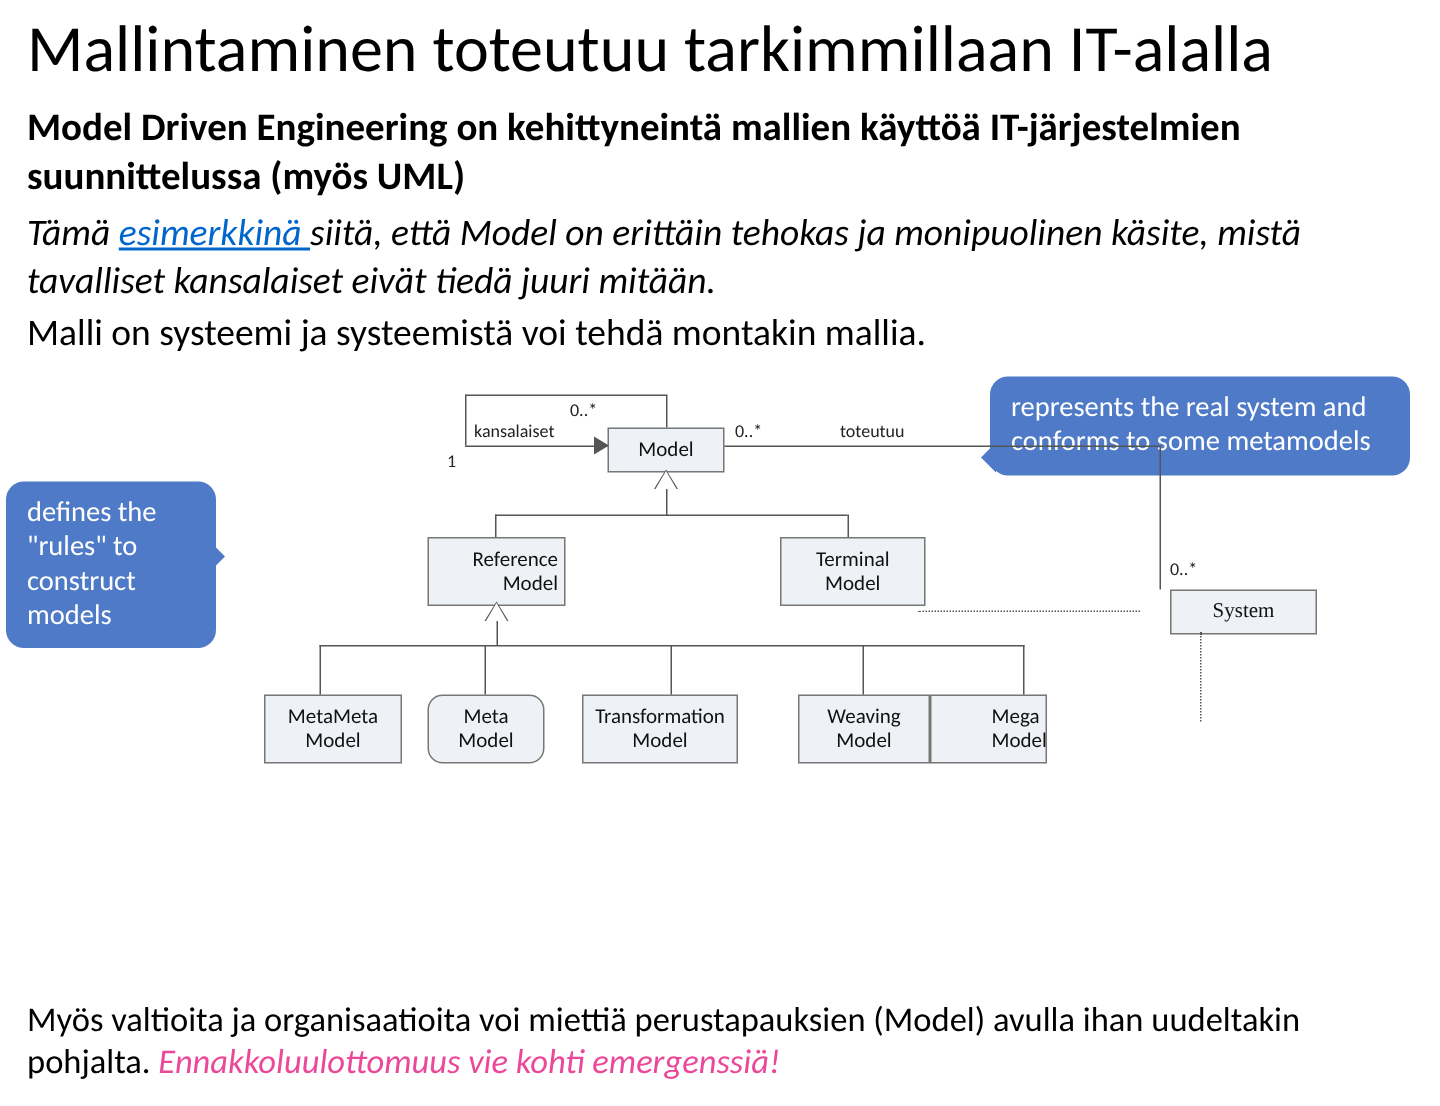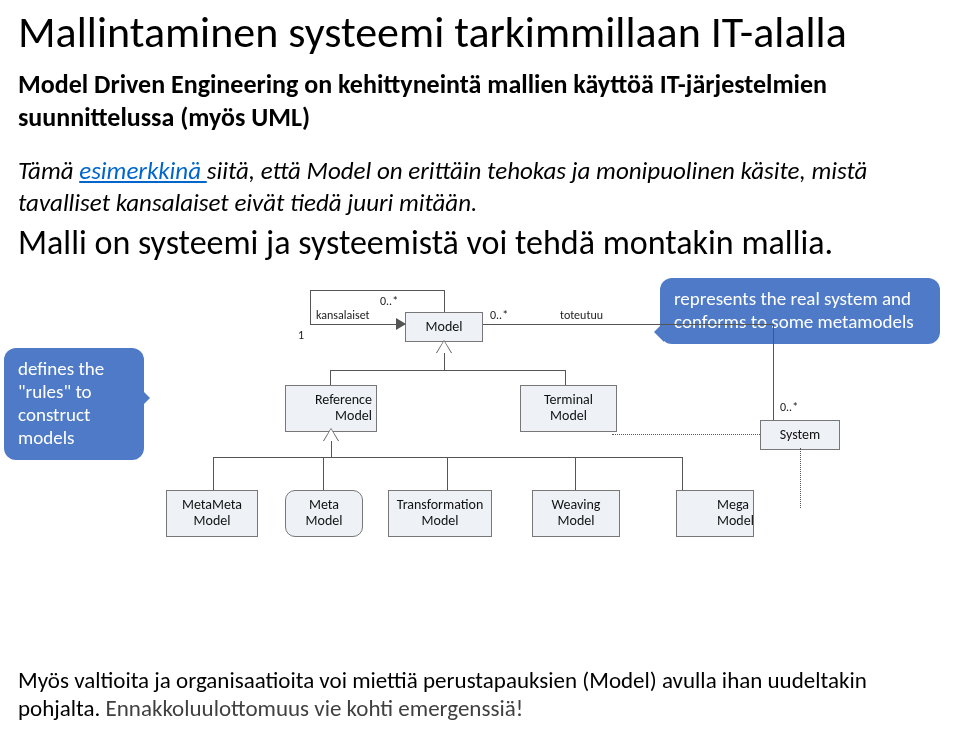--- a/index.html
+++ b/index.html
@@ -22,25 +22,24 @@
     font-size: 26px;
     font-weight: 700;
     padding: 0 33px 6px 18px;
     line-height: 1.25;
   }
   .body1 {
     font-size: 25px;
     font-style: italic;
     padding: 0 18px 4px 18px;
     line-height: 1.25;
-    margin-top: 16px;
   }
   .body1 a { color: #0066cc; text-decoration: underline; }
   .body2 {
-    font-size: 34px;
+    font-size: 25px;
     padding: 0 18px 6px 18px;
     line-height: 1.25;
   }
   .diagram {
     position: relative;
     width: 960px;
     height: 290px;
   }
   .callout {
     position: absolute;
@@ -115,39 +114,39 @@
     width: 1px;
     border-left: 1px dotted #555;
   }
   .footer {
     position: absolute;
     left: 0; right: 0; bottom: 6px;
     padding: 8px 18px;
     font-size: 23px;
     line-height: 1.25;
   }
-  .footer .em { color: #404040; text-align: center; }
+  .footer .em { font-style: italic; color: #ec4899; text-align: center; }
 </style>
 </head>
 <body>
 
-<div class="title">Mallintaminen systeemi tarkimmillaan IT-alalla</div>
+<div class="title">Mallintaminen toteutuu tarkimmillaan IT-alalla</div>
 <div class="subtitle">Model Driven Engineering on kehittyneintä mallien käyttöä IT-järjestelmien suunnittelussa (myös UML)</div>
 <div class="body1">
   <span>Tämä </span><a href="#">esimerkkinä </a><span>siitä, että Model on erittäin tehokas ja monipuolinen käsite, mistä tavalliset kansalaiset eivät tiedä juuri mitään.</span>
 </div>
 <div class="body2">Malli on systeemi ja systeemistä voi tehdä montakin mallia.</div>
 
 <div class="diagram">
 
   <div class="callout left">defines the "rules" to construct models</div>
   <div class="callout right">represents the real system and conforms to some metamodels</div>
 
   <div class="box" style="left:405px; top:42px; width:78px;">Model</div>
-  <div class="box" style="left:760px; top:150px; width:80px;">System</div>
+  <div class="box" style="left:780px; top:150px; width:98px;font-family:Liberation Serif, serif;">System</div>
 
   <div class="line hline" style="left:310px; top:54px; width:95px;"></div>
   <div class="line vline" style="left:310px; top:20px; height:34px;"></div>
   <div class="line hline" style="left:310px; top:20px; width:134px;"></div>
   <div class="line vline" style="left:444px; top:20px; height:22px;"></div>
   <div class="arrow-open-right" style="left:396px; top:48px;"></div>
   <span class="lbl" style="left:316px; top:38px;">kansalaiset</span>
   <span class="lbl" style="left:298px; top:58px;">1</span>
   <span class="lbl" style="left:380px; top:24px;">0..*</span>
 
@@ -164,25 +163,25 @@
       <span></span>
     </div>
   <div class="line vline" style="left:444px; top:83px; height:18px;"></div>
   <div class="line hline" style="left:330px; top:100px; width:235px;"></div>
   <div class="line vline" style="left:330px; top:100px; height:15px;"></div>
   <div class="line vline" style="left:565px; top:100px; height:15px;"></div>
 
   <div class="dot-vert" style="left:800px; top:178px; height:60px;"></div>
   <div class="line hline" style="left:612px; top:164px; width:148px; border-top:1px dotted #555; background:none; height:0;"></div>
 
-  <div class="box" style="left:166px; top:220px; width:92px;">MetaMeta<br>Model</div>
+  <div class="box" style="left:176px; top:220px; width:92px;">MetaMeta<br>Model</div>
   <div class="box" style="left:285px; top:220px; width:78px;border-radius:10px;">Meta<br>Model</div>
   <div class="box" style="left:388px; top:220px; width:104px;">Transformation<br>Model</div>
   <div class="box" style="left:532px; top:220px; width:88px;">Weaving<br>Model</div>
-  <div class="box" style="left:676px; top:220px; width:78px;padding-left:40px;">Mega<br>Model</div>
+  <div class="box" style="left:620px; top:220px; width:78px;padding-left:40px;">Mega<br>Model</div>
 
   <div class="tri-outline" style="left:323px; top:158px;">
       <span></span>
     </div>
   <div class="line vline" style="left:331px; top:171px; height:16px;"></div>
   <div class="line hline" style="left:213px; top:187px; width:470px;"></div>
   <div class="line vline" style="left:213px; top:187px; height:33px;"></div>
   <div class="line vline" style="left:323px; top:187px; height:33px;"></div>
   <div class="line vline" style="left:447px; top:187px; height:33px;"></div>
   <div class="line vline" style="left:575px; top:187px; height:33px;"></div>

